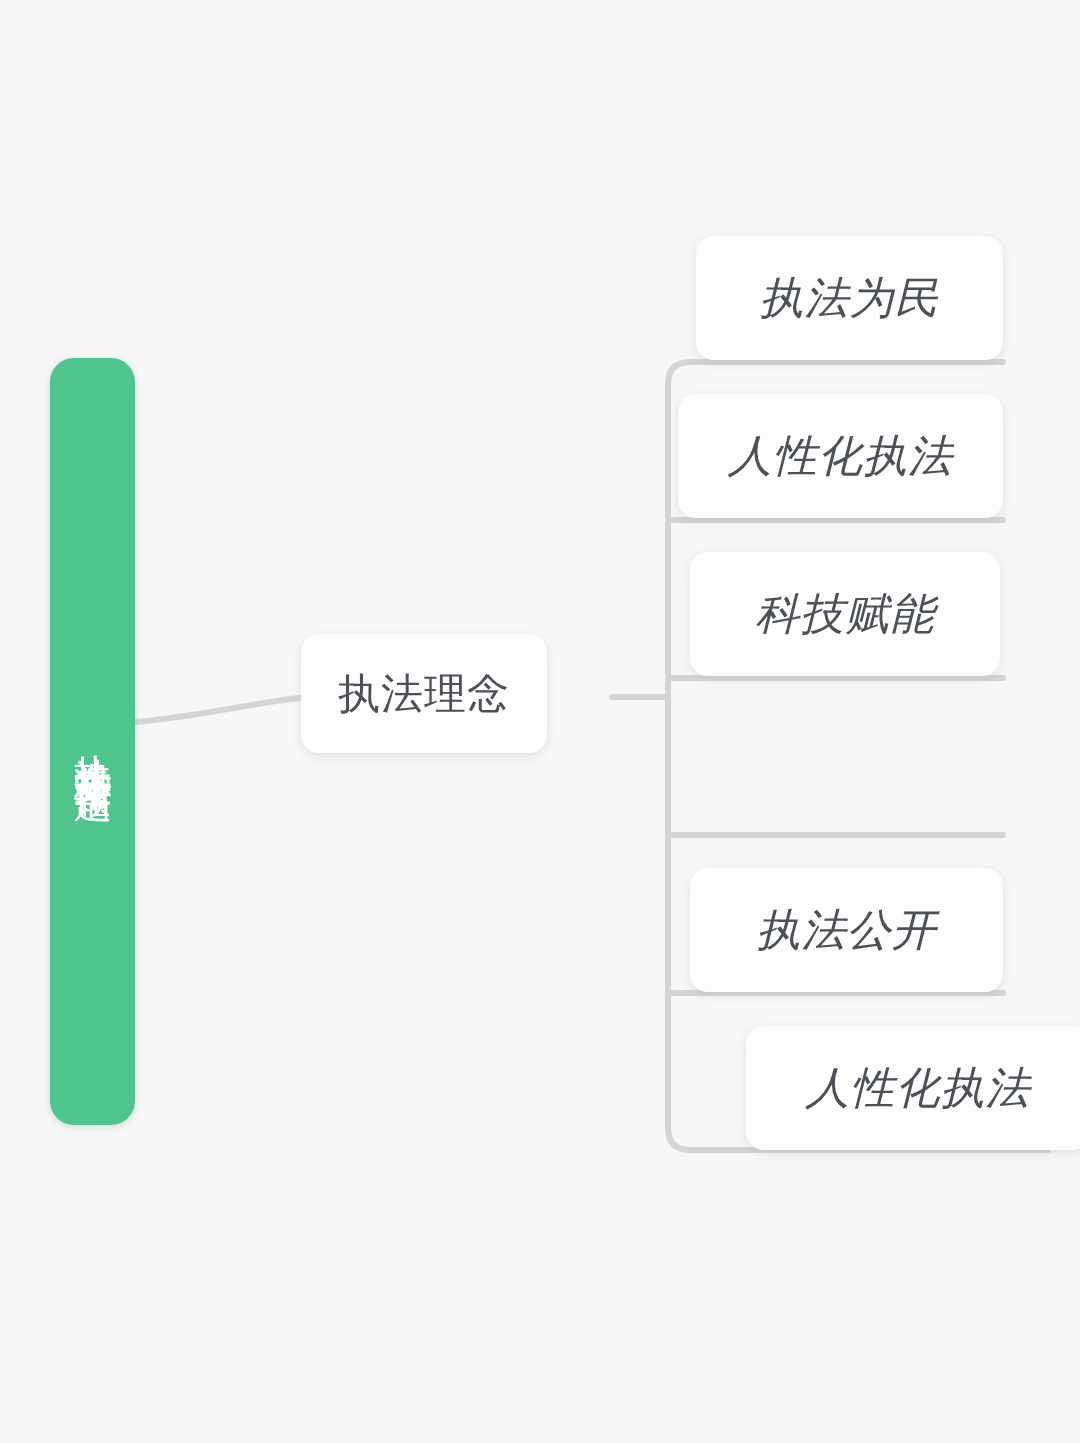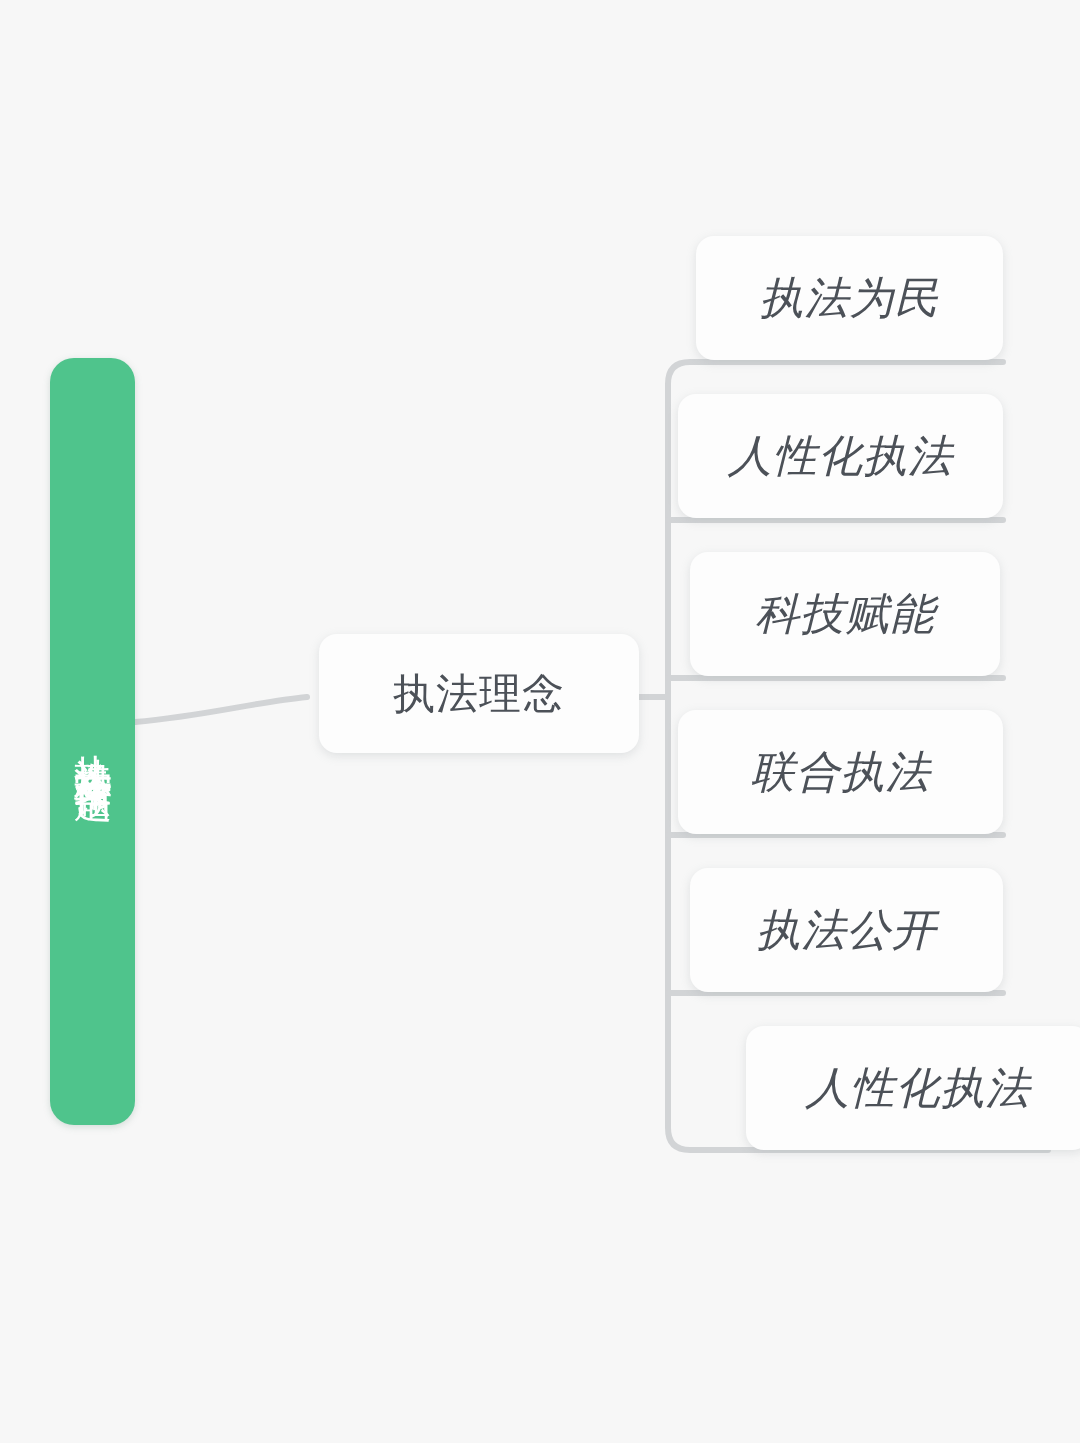--- a/index.html
+++ b/index.html
@@ -51,23 +51,23 @@
     writing-mode: vertical-rl;
     text-orientation: upright;
     letter-spacing: 4px;
     white-space: nowrap;
     font-weight: 400;
   }
 
   
   .branch-node {
     position: absolute;
-    left: 319px;
+    left: 301px;
     top: 634px;
-    width: 320px;
+    width: 246px;
     height: 119px;
     border-radius: 18px;
     background: #fdfdfd;
     box-shadow: 0 3px 10px rgba(170,175,180,0.30);
     display: flex;
     align-items: center;
     justify-content: center;
   }
   .branch-label {
     color: #4c5158;
@@ -126,23 +126,20 @@
   </div>
 
   <div class="leaf-node" style="left:678px; top:394px; width:325px; height:124px;">
     <span class="leaf-label">人性化执法</span>
   </div>
 
   <div class="leaf-node" style="left:690px; top:552px; width:310px; height:124px;text-align:right;">
     <span class="leaf-label">科技赋能</span>
   </div>
 
-  <div class="leaf-node" style="left:678px; top:710px; width:325px; height:124px;">
-    <span class="leaf-label">联合执法</span>
-  </div>
 
   <div class="leaf-node" style="left:690px; top:868px; width:313px; height:124px;text-align:center;">
     <span class="leaf-label">执法公开</span>
   </div>
 
   <div class="leaf-node" style="left:730px; top:1026px; width:344px; height:124px;margin-left:16px;">
     <span class="leaf-label">人性化执法</span>
   </div>
 
 </div>

